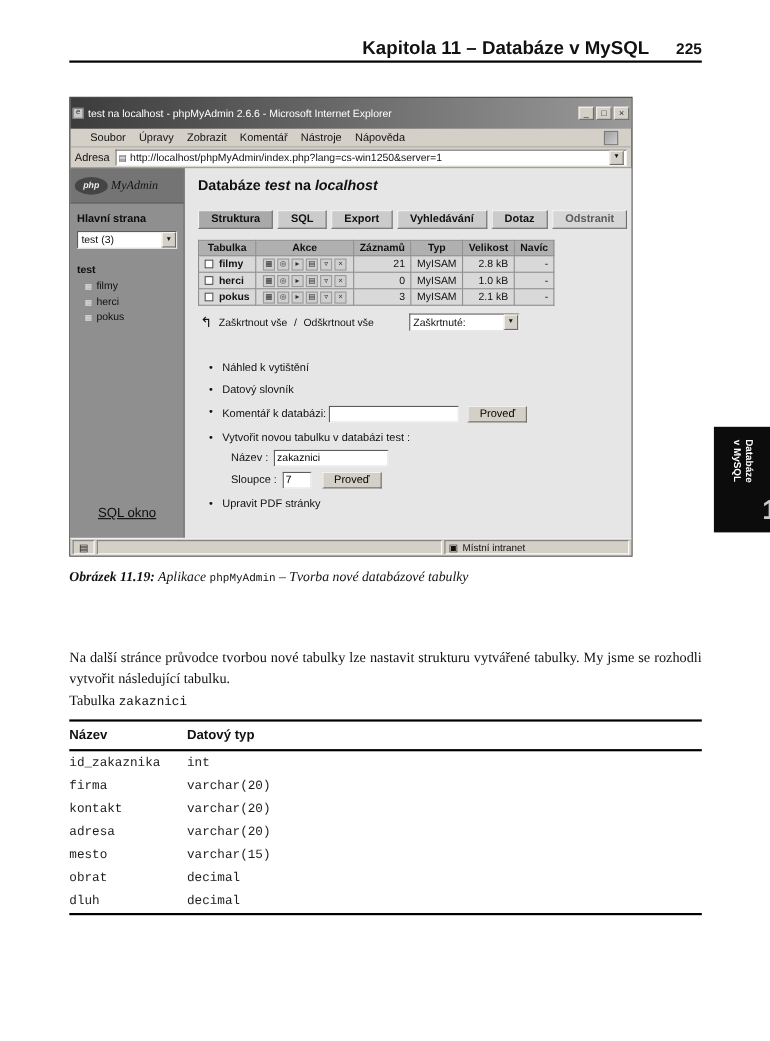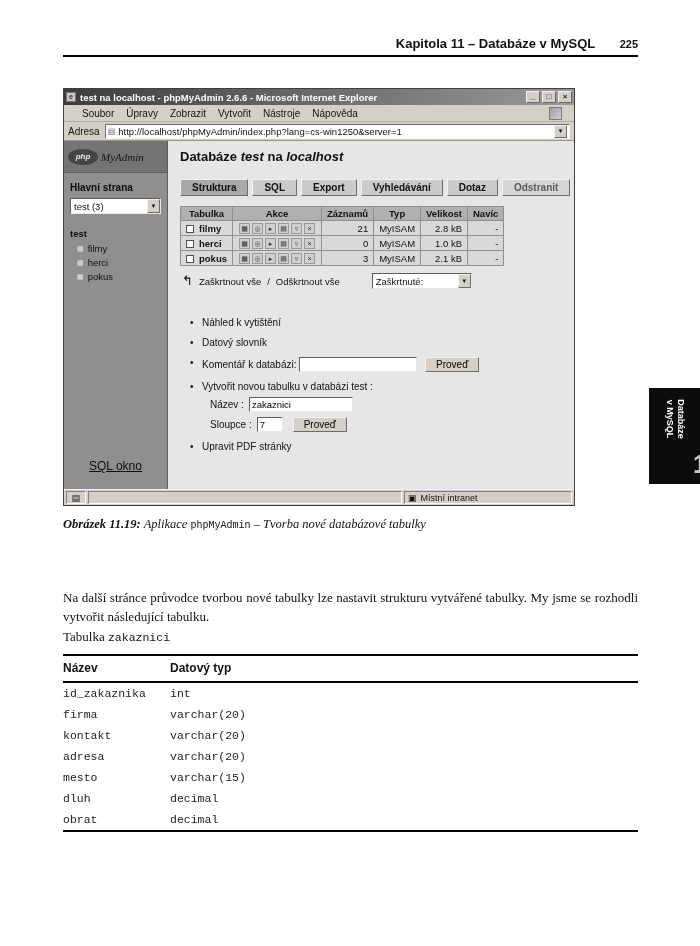--- a/index.html
+++ b/index.html
@@ -3,30 +3,30 @@
 <meta charset="utf-8">
 <style>
   * { margin:0; padding:0; box-sizing:border-box; }
   html,body { background:#fff; }
   .page { position:relative; width:700px; height:946px; background:#ffffff; overflow:hidden;
           font-family:"Liberation Serif", serif; color:#111; }
 
   
   .running-head { position:absolute; top:34px; left:63px; width:575px; text-align:right;
                   font-family:"Liberation Sans", sans-serif; font-weight:bold; }
-  .running-head .chap { font-size:13px; }
-  .running-head .pagenum { font-size:11px; margin-left:20px; }
+  .running-head .chap { font-size:17px; }
+  .running-head .pagenum { font-size:14px; margin-left:20px; }
   .head-rule { position:absolute; top:55px; left:63px; width:575px; border-top:2px solid #000; }
 
   
   .browser { position:absolute; top:88px; left:63px; width:512px; height:418px;
              background:#d4d0c8; border:1px solid #3f3f3f; display:flex; flex-direction:column;
              font-family:"Liberation Sans", sans-serif; }
-  .titlebar { height:16px; background:linear-gradient(90deg,#3c3c3c,#9a9a9a); color:#fff;
-              display:flex; align-items:center; padding:0 2px; font-size:9.5px; font-weight:bold; flex:0 0 auto; }
+  .titlebar { height:28px; background:linear-gradient(90deg,#3c3c3c,#9a9a9a); color:#fff;
+              display:flex; align-items:center; padding:0 2px; font-size:9.5px; font-weight:normal; flex:0 0 auto; }
   .win-icon { width:10px; height:10px; background:#c9c9c9; border:1px solid #777; margin-right:4px;
               font-size:7px; line-height:8px; text-align:center; color:#333; }
   .title-text { white-space:nowrap; overflow:hidden; flex:1; }
   .win-btns { display:flex; gap:2px; }
   .wbtn { width:14px; height:12px; background:#d4d0c8; border:1px solid; border-color:#f4f2ee #6b6b6b #6b6b6b #f4f2ee;
           font-size:8px; line-height:10px; text-align:center; color:#222; cursor:default; }
   .menubar { height:17px; display:flex; align-items:center; padding:0 12px; font-size:10px;
              border-bottom:1px solid #aeaba3; flex:0 0 auto; }
   .menu-item { padding:0 6px; }
   .menubar .spacer { flex:1; }
@@ -149,21 +149,21 @@
         <span class="wbtn">_</span>
         <span class="wbtn">□</span>
         <span class="wbtn">×</span>
       </span>
     </div>
 
     <div class="menubar">
       <span class="menu-item">Soubor</span>
       <span class="menu-item">Úpravy</span>
       <span class="menu-item">Zobrazit</span>
-      <span class="menu-item">Vytvořit</span>
+      <span class="menu-item">Komentář</span>
       <span class="menu-item">Nástroje</span>
       <span class="menu-item">Nápověda</span>
       <span class="spacer"></span>
       <span class="ie-logo"></span>
     </div>
 
     <div class="addressbar">
       <span>Adresa</span>
       <span class="addr-input">
         <span class="addr-icon">▤</span>
@@ -363,23 +363,23 @@
         </tr>
       <tr>
           <td>adresa</td>
           <td>varchar(20)</td>
         </tr>
       <tr>
           <td>mesto</td>
           <td>varchar(15)</td>
         </tr>
       <tr>
+          <td>obrat</td>
+          <td>decimal</td>
+        </tr>
+      <tr>
           <td>dluh</td>
           <td>decimal</td>
         </tr>
-      <tr>
-          <td>obrat</td>
-          <td>decimal</td>
-        </tr>
     </tbody>
   </table>
 
 </div>
 
 </body></html>

